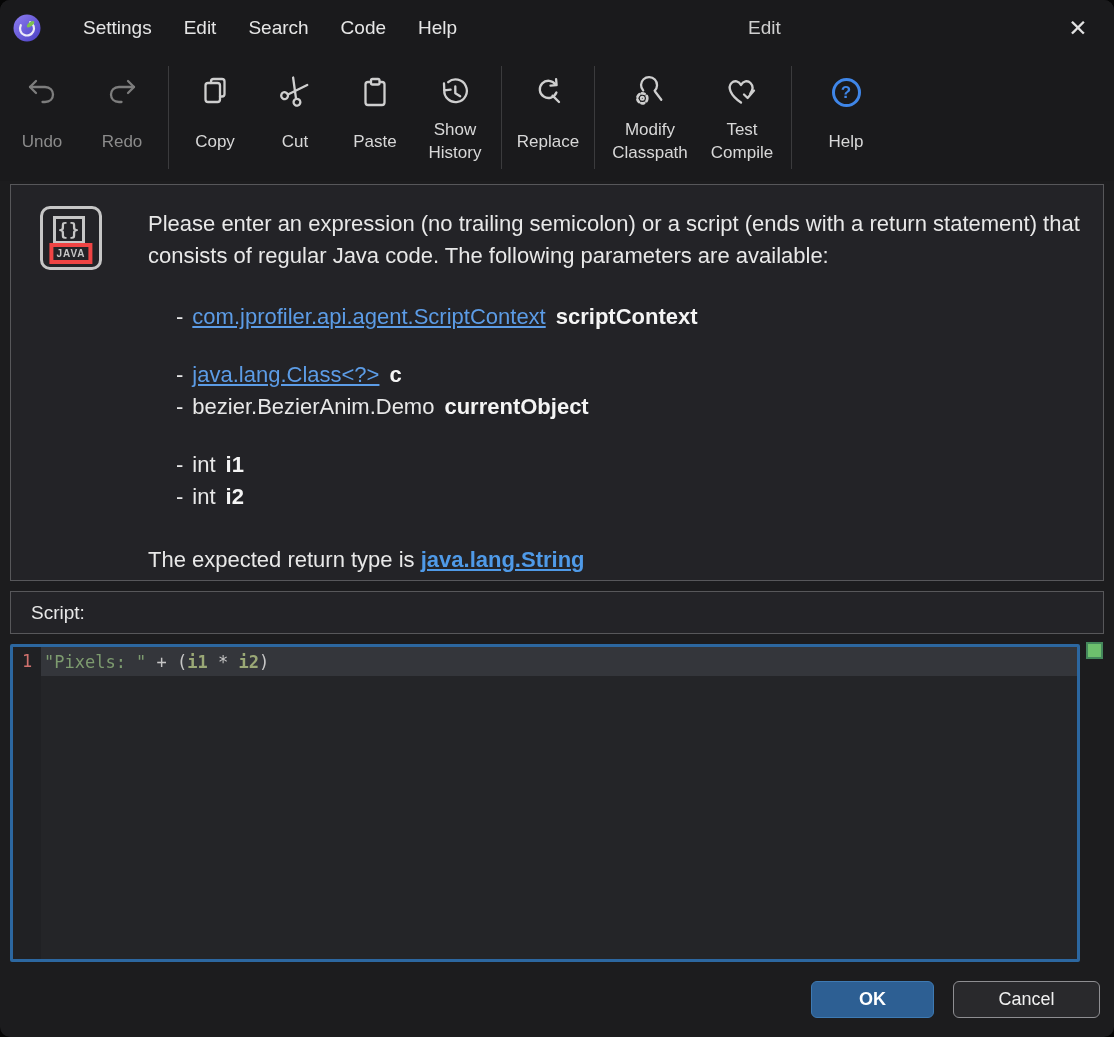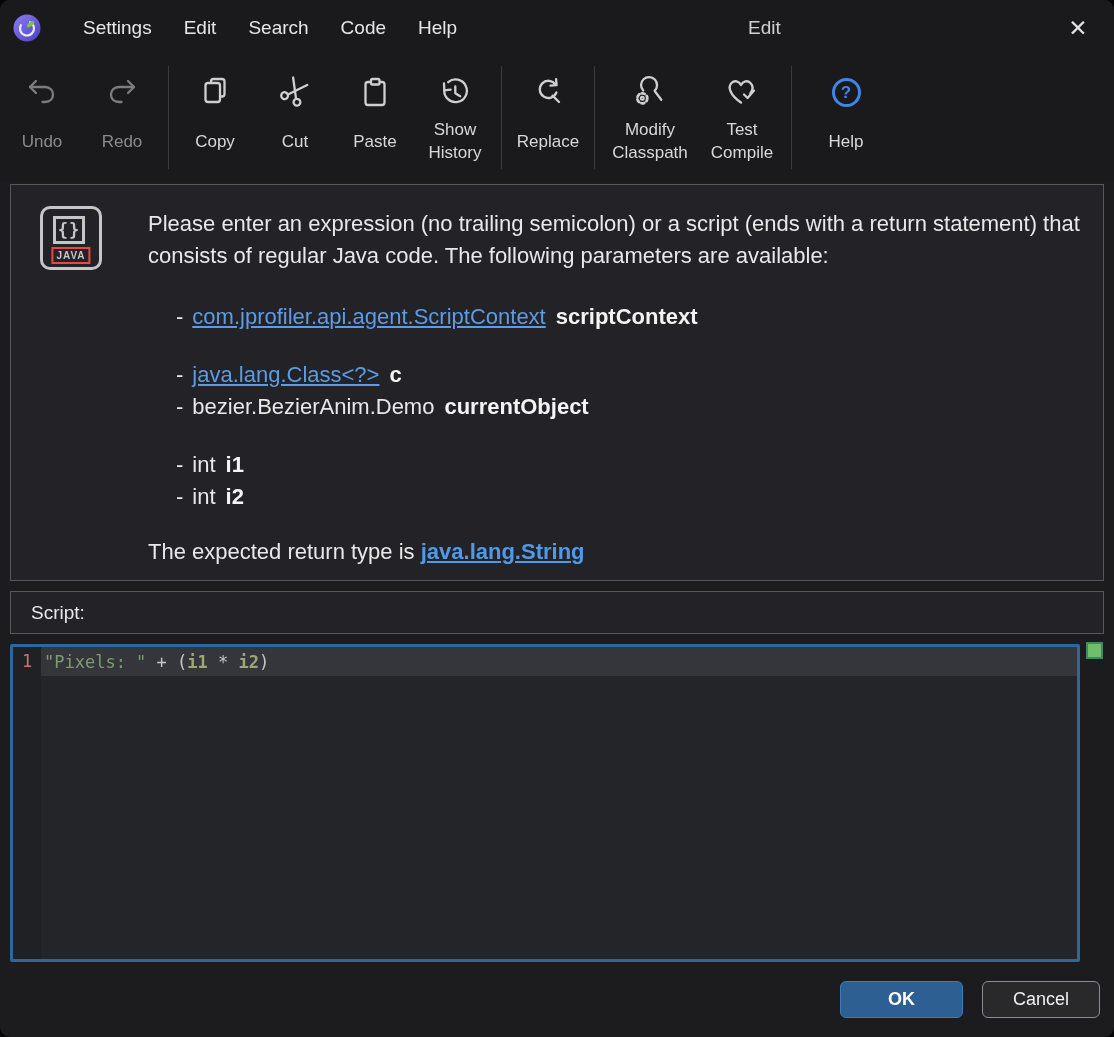--- a/index.html
+++ b/index.html
@@ -25,50 +25,50 @@
   .titem.disabled .tlabel{color:#8b8b8b;}
   .titem.disabled svg{stroke:#7d7d7d;}
   .tsep{width:1px;background:#3b3b3d;margin:10px 6px 12px 6px;}
   .help-ring{width:29px;height:29px;border:3px solid #3f86e8;border-radius:50%;display:flex;align-items:center;justify-content:center;box-sizing:border-box;}
   .help-q{color:#3f86e8;font-size:17px;font-weight:bold;line-height:1;}
   
   .info-panel{margin:3px 10px 0;height:397px;border:1px solid #57575a;background:#232327;box-sizing:border-box;position:relative;}
   .java-badge{position:absolute;left:29px;top:21px;width:62px;height:64px;border:3px solid #c6c6c6;border-radius:10px;box-sizing:border-box;}
   .jb-inner{position:absolute;left:10px;top:7px;width:32px;height:28px;border:3px solid #c6c6c6;display:flex;align-items:center;justify-content:center;box-sizing:border-box;}
   .jb-braces{font-family:"DejaVu Sans Mono",monospace;font-weight:bold;font-size:17px;color:#c6c6c6;letter-spacing:1px;}
-  .jb-label{position:absolute;left:50%;transform:translateX(-50%);bottom:3px;border:2px solid #ef4444;background:#232327;padding:0 3px;font-size:10px;font-weight:bold;letter-spacing:1px;color:#c6c6c6;line-height:13px;}
+  .jb-label{position:absolute;left:50%;transform:translateX(-50%);bottom:3px;border:4px solid #ef4444;background:#232327;padding:0 3px;font-size:10px;font-weight:bold;letter-spacing:1px;color:#c6c6c6;line-height:13px;}
   .info-text{margin-left:137px;padding-top:23px;width:945px;font-size:22px;color:#e8e8e8;}
   .paragraph{line-height:32px;}
   .params{margin-top:29px;padding-left:28px;}
   .param-row{line-height:32px;}
   .gap-before{margin-top:26px;}
   .dash{margin-right:9px;color:#e8e8e8;}
   a.link{color:#5c9ce6;text-decoration:underline;cursor:pointer;}
   .ptype{color:#e8e8e8;}
   .pname{font-weight:bold;color:#f4f4f4;margin-left:10px;}
-  .return-line{margin-top:23px;line-height:32px;}
+  .return-line{margin-top:31px;line-height:32px;}
   a.return-link{font-weight:bold;color:#4f9ae8;text-decoration:underline;cursor:pointer;}
   
   .script-panel{margin:10px 10px 0;height:43px;border:1px solid #57575a;background:#232327;box-sizing:border-box;display:flex;align-items:center;padding-left:20px;font-size:19px;color:#e8e8e8;}
   
   .editor-wrap{position:relative;margin:10px 34px 0 10px;}
   .editor{height:318px;border:3px solid #2c67a0;border-radius:2px;background:#242528;box-sizing:border-box;display:flex;font-family:"DejaVu Sans Mono",monospace;font-size:17px;cursor:text;}
   .gutter-col{width:28px;background:#202124;color:#d0716e;text-align:center;flex:0 0 auto;}
   .gutter-num{line-height:29px;}
   .code-col{flex:1;}
   .active-line{height:29px;background:#34363b;display:flex;align-items:center;padding-left:3px;white-space:pre;}
   .tok-str{color:#7d9b6f;}
   .tok-plain{color:#c6c6c6;}
   .tok-var{color:#9aa876;font-weight:bold;}
   .status-marker{position:absolute;right:-23px;top:-2px;width:17px;height:17px;background:#6dbf6d;border:2px solid #44875c;box-sizing:border-box;}
   
   .footer{display:flex;justify-content:flex-end;gap:19px;margin:19px 14px 0;}
   .btn{height:37px;border-radius:6px;font-size:18px;display:flex;align-items:center;justify-content:center;box-sizing:border-box;cursor:pointer;font-family:"Liberation Sans",sans-serif;}
   .btn-ok{width:123px;background:#2d5f93;border:1px solid #3e7ab3;color:#ffffff;font-weight:bold;}
-  .btn-cancel{width:118px;background:#29292c;border:1px solid #8e8e92;color:#f0f0f0;text-align:center;}
+  .btn-cancel{width:147px;background:#29292c;border:1px solid #8e8e92;color:#f0f0f0;text-align:center;}
 </style>
 </head>
 <body>
 
 <div class="window">
 
   <div class="titlebar">
     <div class="logo">
       <svg width="28" height="28" viewBox="0 0 28 28">
         <defs>

